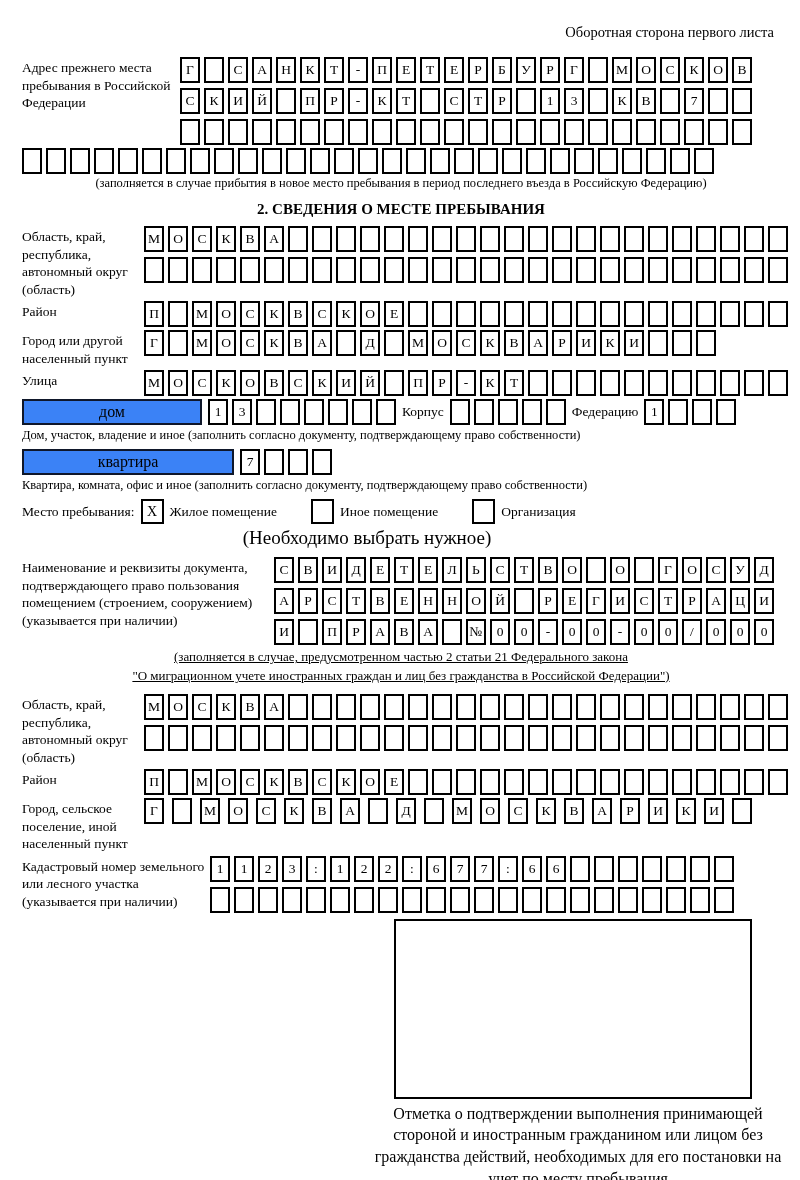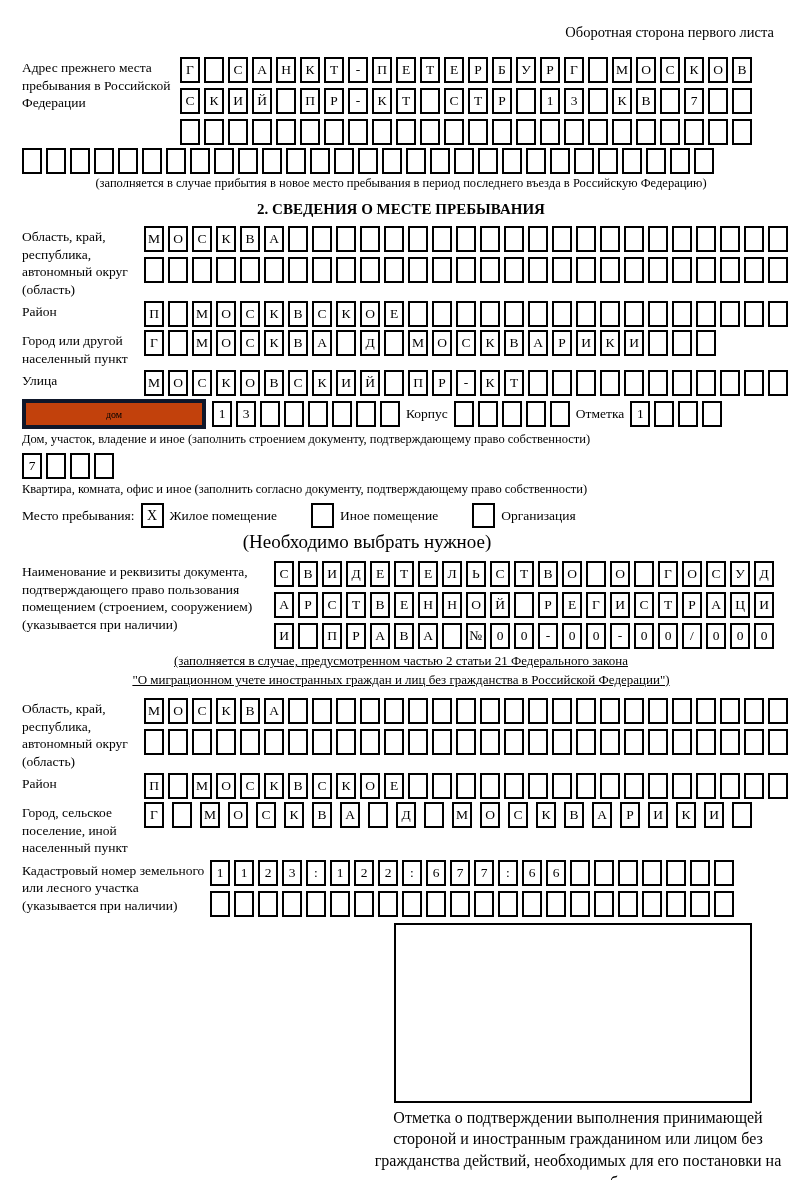--- a/index.html
+++ b/index.html
@@ -22,22 +22,22 @@
   .cell{
     width:16px;height:22px;border:2px solid #000;
     display:flex;align-items:center;justify-content:center;
     font-size:13.5px;flex-shrink:0;background:#fff;
   }
   .caption{font-size:12.5px;margin:2px 0 6px 0;}
   .center{text-align:center;font-family:Liberation Serif, serif;}
   .sec-title{text-align:center;font-weight:bold;font-size:15px;margin:10px 0 8px 0;}
   .sub-caption{text-align:center;font-size:13px;line-height:1.45;margin-bottom:8px;text-decoration:underline;}
   .named-box{
-    border:4px solid #0f172a;height:22px;display:flex;align-items:center;
-    justify-content:center;font-size:10px;flex-shrink:0;background:#c2410c;
+    border:2px solid #0f172a;height:22px;display:flex;align-items:center;
+    justify-content:center;font-size:16px;flex-shrink:0;background:#3b82f6;
   }
   .inline-row{display:flex;align-items:center;gap:6px;margin-bottom:3px;}
   .inline-label{font-size:13.5px;}
   .cbox{
     width:19px;height:21px;border:2px solid #000;display:inline-flex;
     align-items:center;justify-content:center;font-size:14px;flex-shrink:0;
   }
   .opt-gap{width:22px;}
   .stay-note{width:430px;margin-left:130px;text-align:center;font-size:19px;margin-bottom:8px;}
   .stamp-box{border:2px solid #000;width:354px;height:176px;margin:6px 0 4px 372px;background:#fff;}
@@ -342,31 +342,32 @@
         <span class="cell"></span>
       </div>
     <span class="inline-label">Корпус</span>
     <div class="grid">
         <span class="cell"></span>
         <span class="cell"></span>
         <span class="cell"></span>
         <span class="cell"></span>
         <span class="cell"></span>
       </div>
-    <span class="inline-label">Отметка</span>
+    <span class="inline-label">Федерацию</span>
     <div class="grid">
         <span class="cell">1</span>
         <span class="cell"></span>
         <span class="cell"></span>
         <span class="cell"></span>
       </div>
   </div>
-  <div class="caption">Дом, участок, владение и иное (заполнить строением документу, подтверждающему право собственности)</div>
+  <div class="caption">Дом, участок, владение и иное (заполнить согласно документу, подтверждающему право собственности)</div>
 
   <div class="inline-row">
+    <div class="named-box" style="width:208px;">квартира</div>
     <div class="grid">
         <span class="cell">7</span>
         <span class="cell"></span>
         <span class="cell"></span>
         <span class="cell"></span>
       </div>
   </div>
   <div class="caption">Квартира, комната, офис и иное (заполнить согласно документу, подтверждающему право собственности)</div>
 
   <div class="inline-row">

